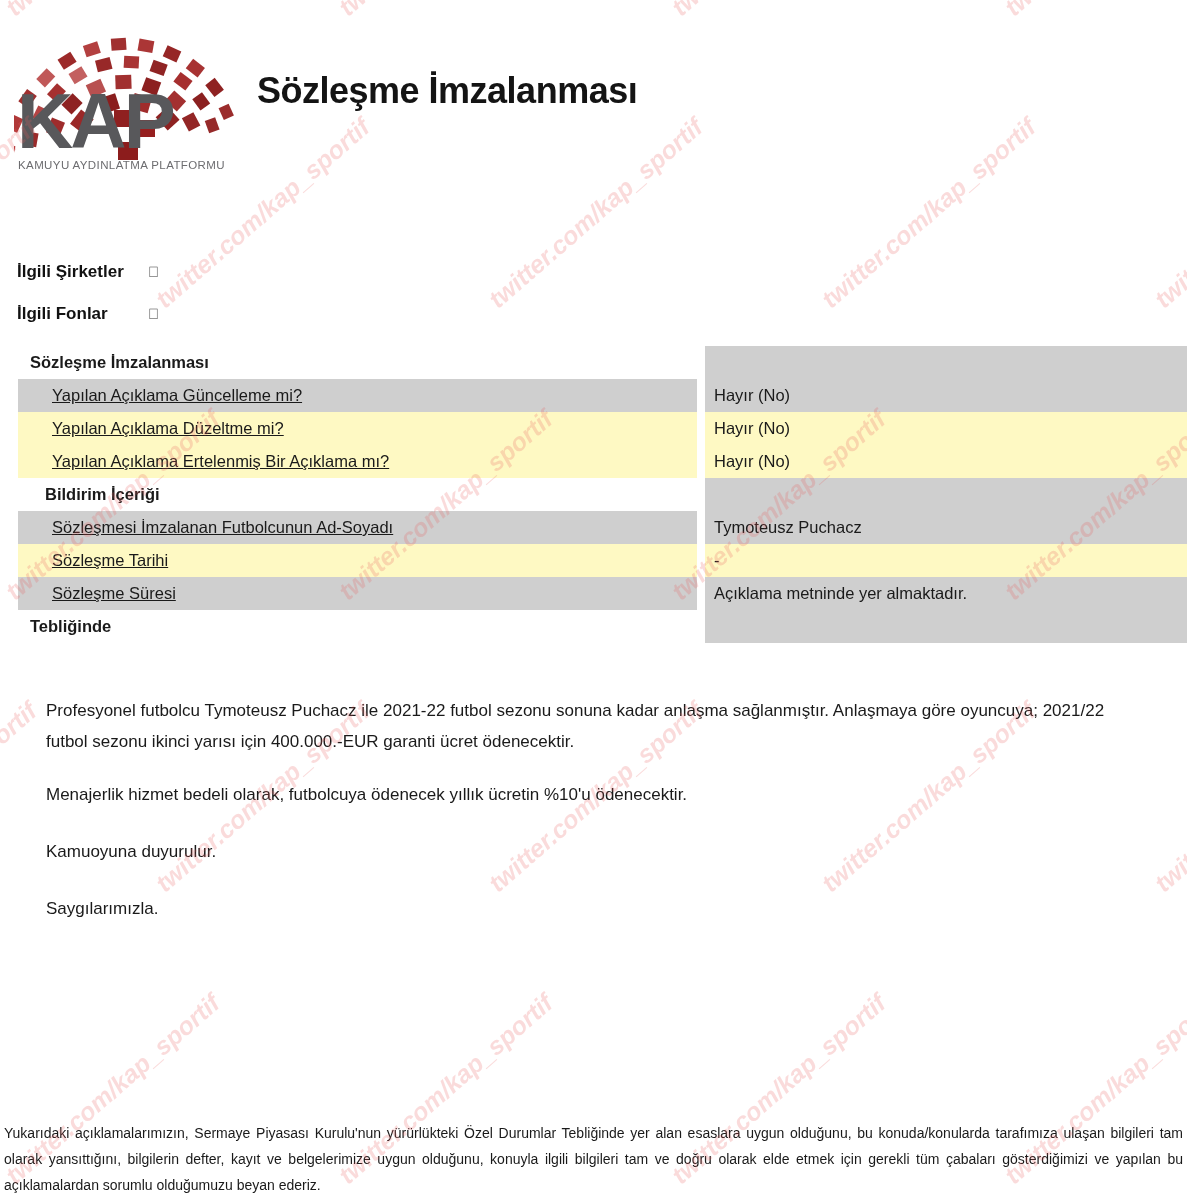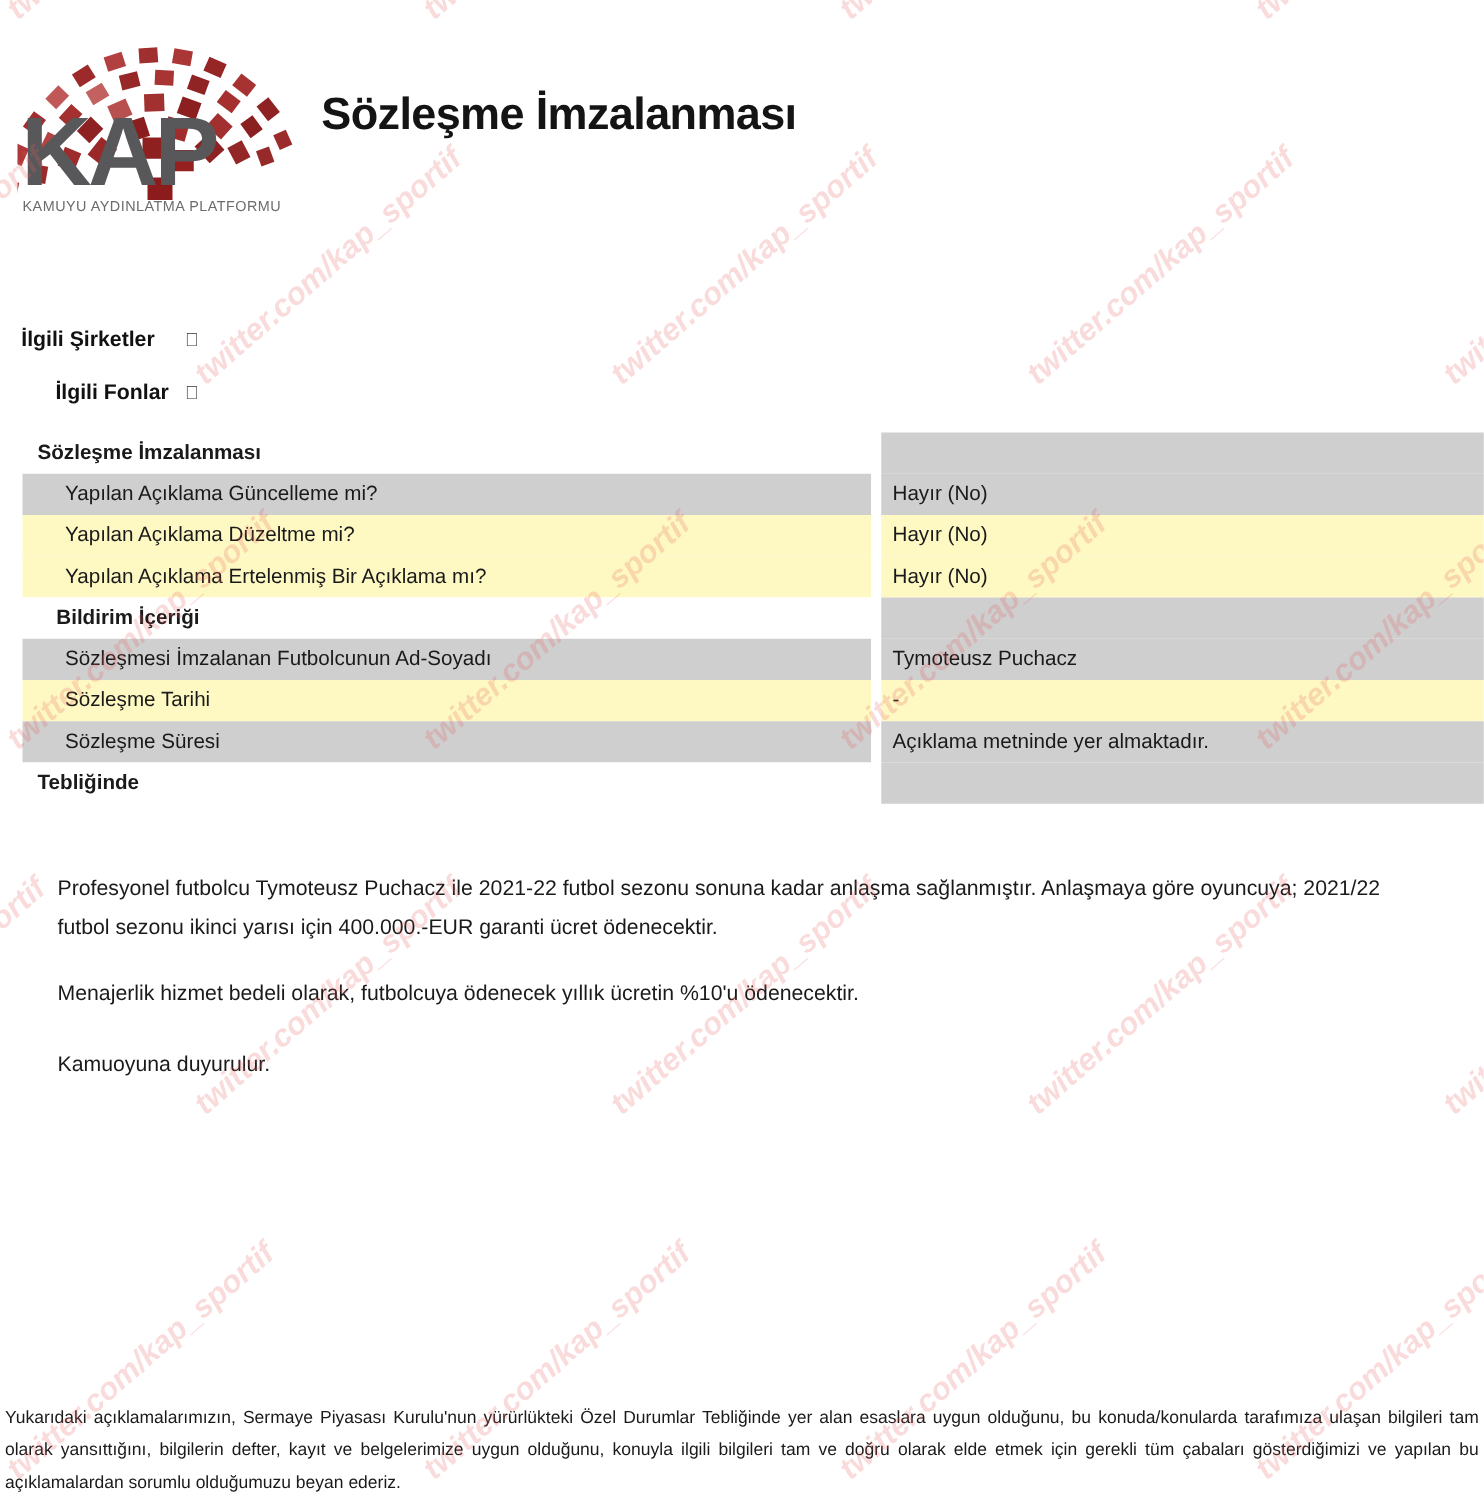--- a/index.html
+++ b/index.html
@@ -83,21 +83,21 @@
   }
   .related-label { display: inline-block; }
   .related-box {
     display: inline-block;
     margin-left: 14px;
     font-weight: normal;
     font-size: 15px;
     color: #333;
   }
   .w-shirketler { min-width: 118px; }
-  .w-fonlar { min-width: 118px; text-align: right; }
+  .w-fonlar { min-width: 118px; }
 
   
   #info-table {
     position: relative;
     z-index: 2;
     margin: 11px 0 0 18px;
     width: 1152px;
     border-collapse: separate;
     border-spacing: 0;
     table-layout: fixed;
@@ -125,21 +125,21 @@
     text-overflow: clip;
   }
   td.label .cell-text { padding-left: 12px; }
   td.value .cell-text { padding-left: 9px; }
 
   .r-section td.label .cell-text {
     font-weight: bold;
     padding-left: 12px;
     font-size: 16.5px;
   }
-  .r-item td.label .cell-text { padding-left: 34px; }
+  .r-item td.label .cell-text { padding-left: 34px; text-decoration: underline; }
   .r-section.indent td.label .cell-text { padding-left: 27px; }
 
   
   #body-copy {
     position: relative;
     z-index: 2;
     margin: 52px 46px 0 46px;
     font-size: 17px;
     line-height: 31px;
     color: #1a1a1a;
@@ -409,15 +409,16 @@
           <span class="cell-text"></span>
         </td>
       </tr>
     </tbody>
 </table>
 
 <div id="body-copy">
   <p class="tight">Profesyonel futbolcu Tymoteusz Puchacz ile 2021-22 futbol sezonu sonuna kadar anlaşma sağlanmıştır. Anlaşmaya göre oyuncuya; 2021/22 futbol sezonu ikinci yarısı için 400.000.-EUR garanti ücret ödenecektir.</p>
   <p>Menajerlik hizmet bedeli olarak, futbolcuya ödenecek yıllık ücretin %10'u ödenecektir.</p>
   <p>Kamuoyuna duyurulur.</p>
+  <p>Saygılarımızla.</p>
 </div>
 
 <div id="footer-note">Yukarıdaki açıklamalarımızın, Sermaye Piyasası Kurulu'nun yürürlükteki Özel Durumlar Tebliğinde yer alan esaslara uygun olduğunu, bu konuda/konularda tarafımıza ulaşan bilgileri tam olarak yansıttığını, bilgilerin defter, kayıt ve belgelerimize uygun olduğunu, konuyla ilgili bilgileri tam ve doğru olarak elde etmek için gerekli tüm çabaları gösterdiğimizi ve yapılan bu açıklamalardan sorumlu olduğumuzu beyan ederiz.</div>
 
 </body></html>

